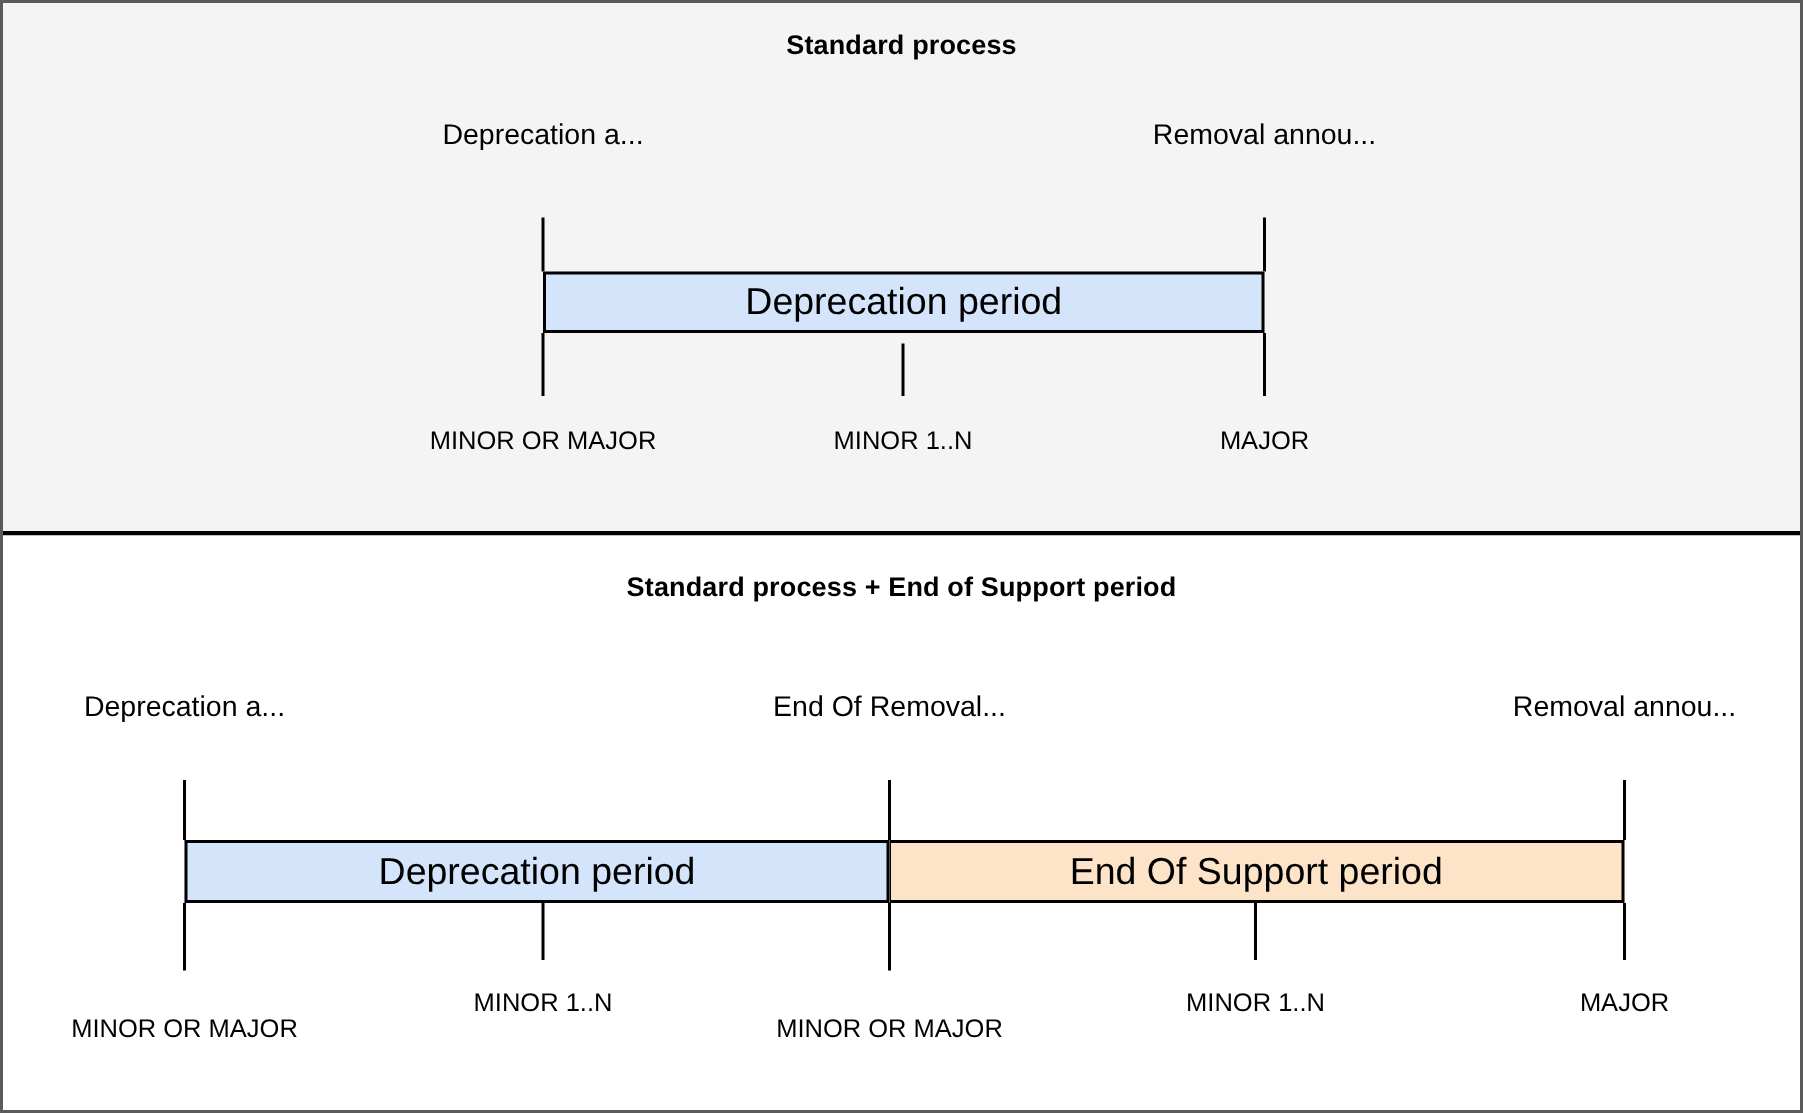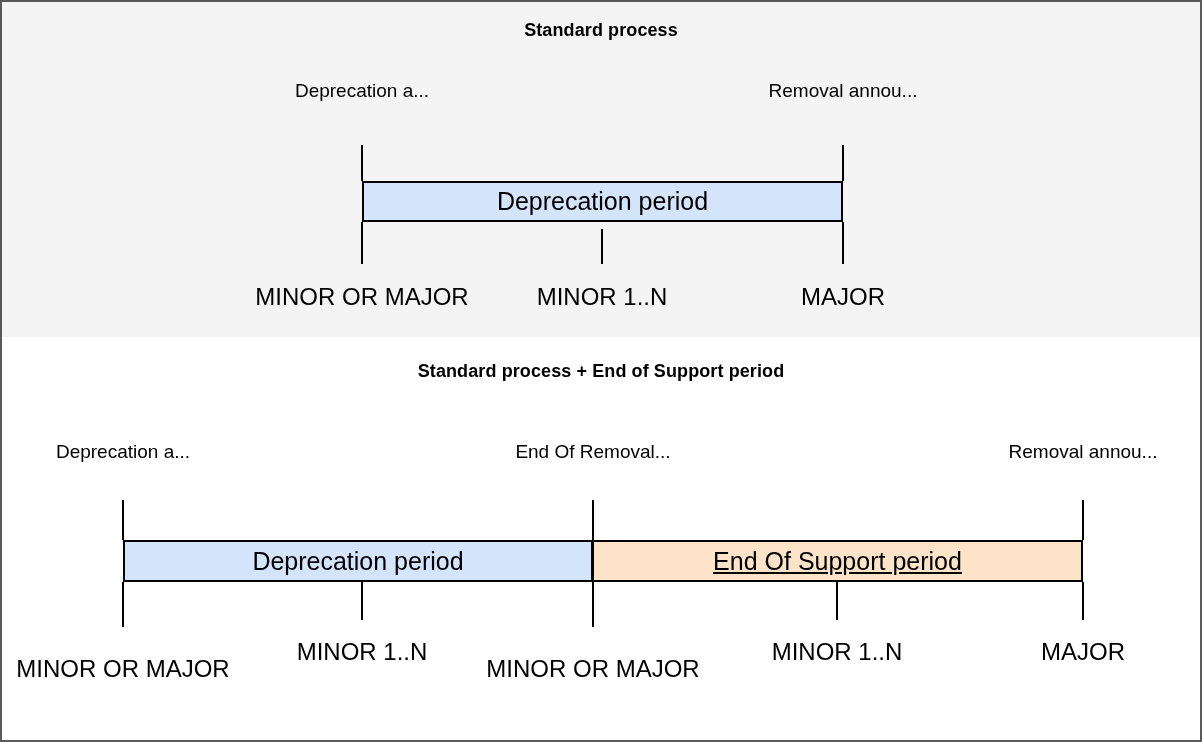--- a/index.html
+++ b/index.html
@@ -31,21 +31,21 @@
     box-sizing: border-box;
     overflow: hidden;
   }
   .panel-top {
     top: 0;
     height: 355px;
     background: #f4f4f4;
     border-bottom: 3px solid #000000;
   }
   .panel-bottom {
-    top: 335px;
+    top: 355px;
     height: 383px;
     background: #ffffff;
   }
 
   .panel-title {
     position: absolute;
     left: 0;
     width: 100%;
     text-align: center;
     font-size: 18px;
@@ -63,41 +63,41 @@
     height: 100%;
   }
   .event-label {
     position: absolute;
     font-size: 19px;
     white-space: nowrap;
     line-height: 1;
   }
   .tick-label {
     position: absolute;
-    font-size: 24px;
+    font-size: 17px;
     white-space: nowrap;
     line-height: 1;
   }
   .vline {
     position: absolute;
     width: 2px;
     background: #000000;
   }
   .bar {
     position: absolute;
     box-sizing: border-box;
     border: 2px solid #000000;
     display: flex;
     align-items: center;
     justify-content: center;
     font-size: 25px;
     line-height: 1;
   }
   .bar-blue { background: #d4e4fb; }
-  .bar-orange { background: #fde4c8; text-decoration: underline; }
+  .bar-orange { background: #fde4c8; }
   .bar-split-left {
     border-right-width: 2px;
   }
   .bar-split-right {
     border-left-width: 1px;
   }
 </style>
 </head>
 <body>
 

